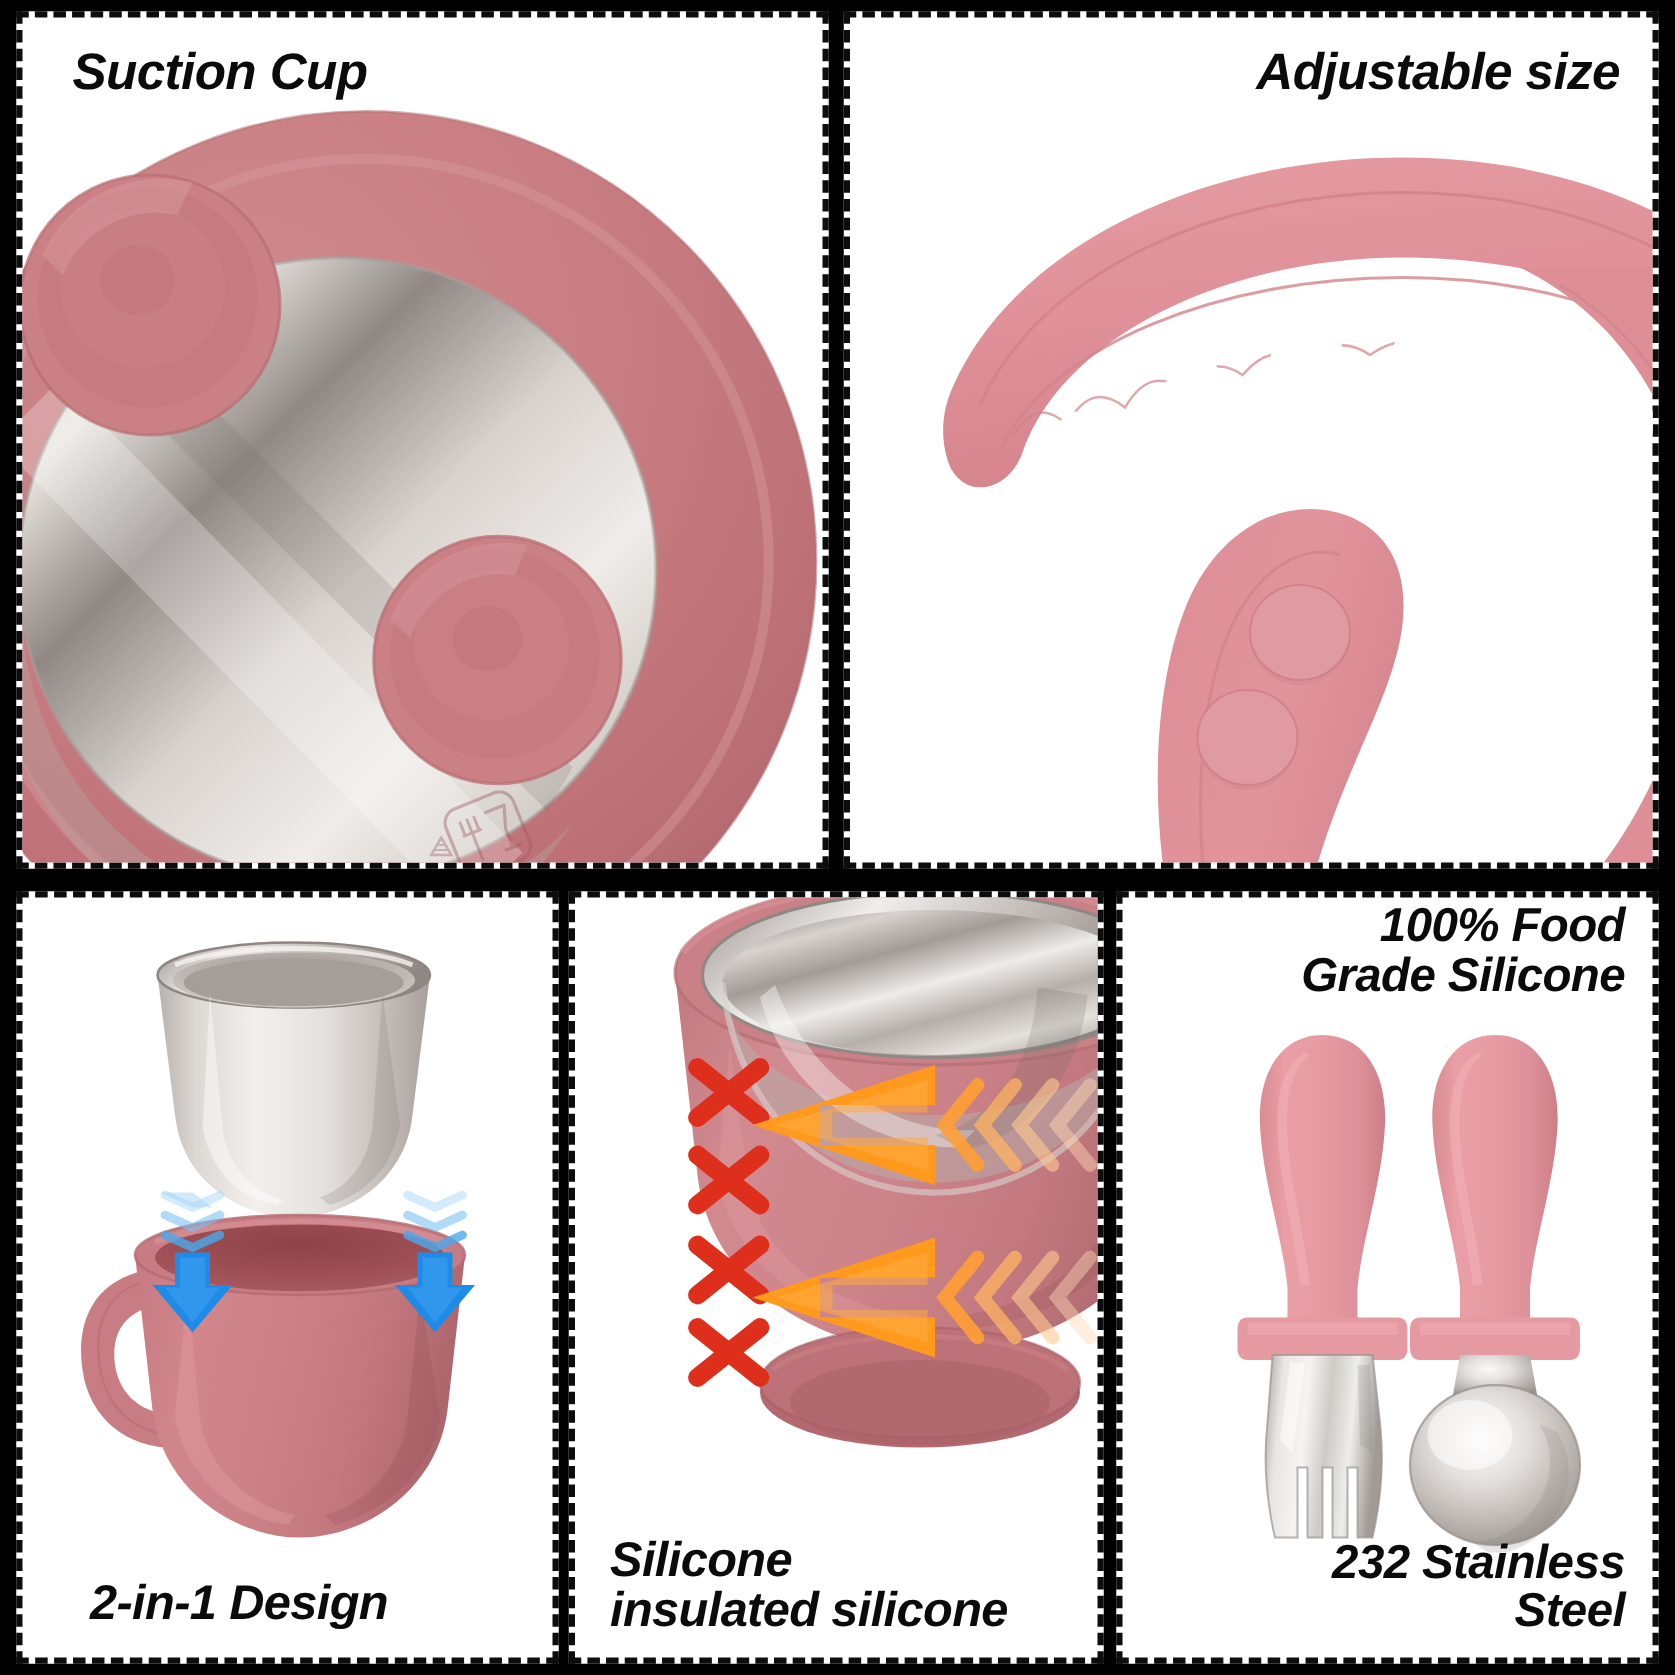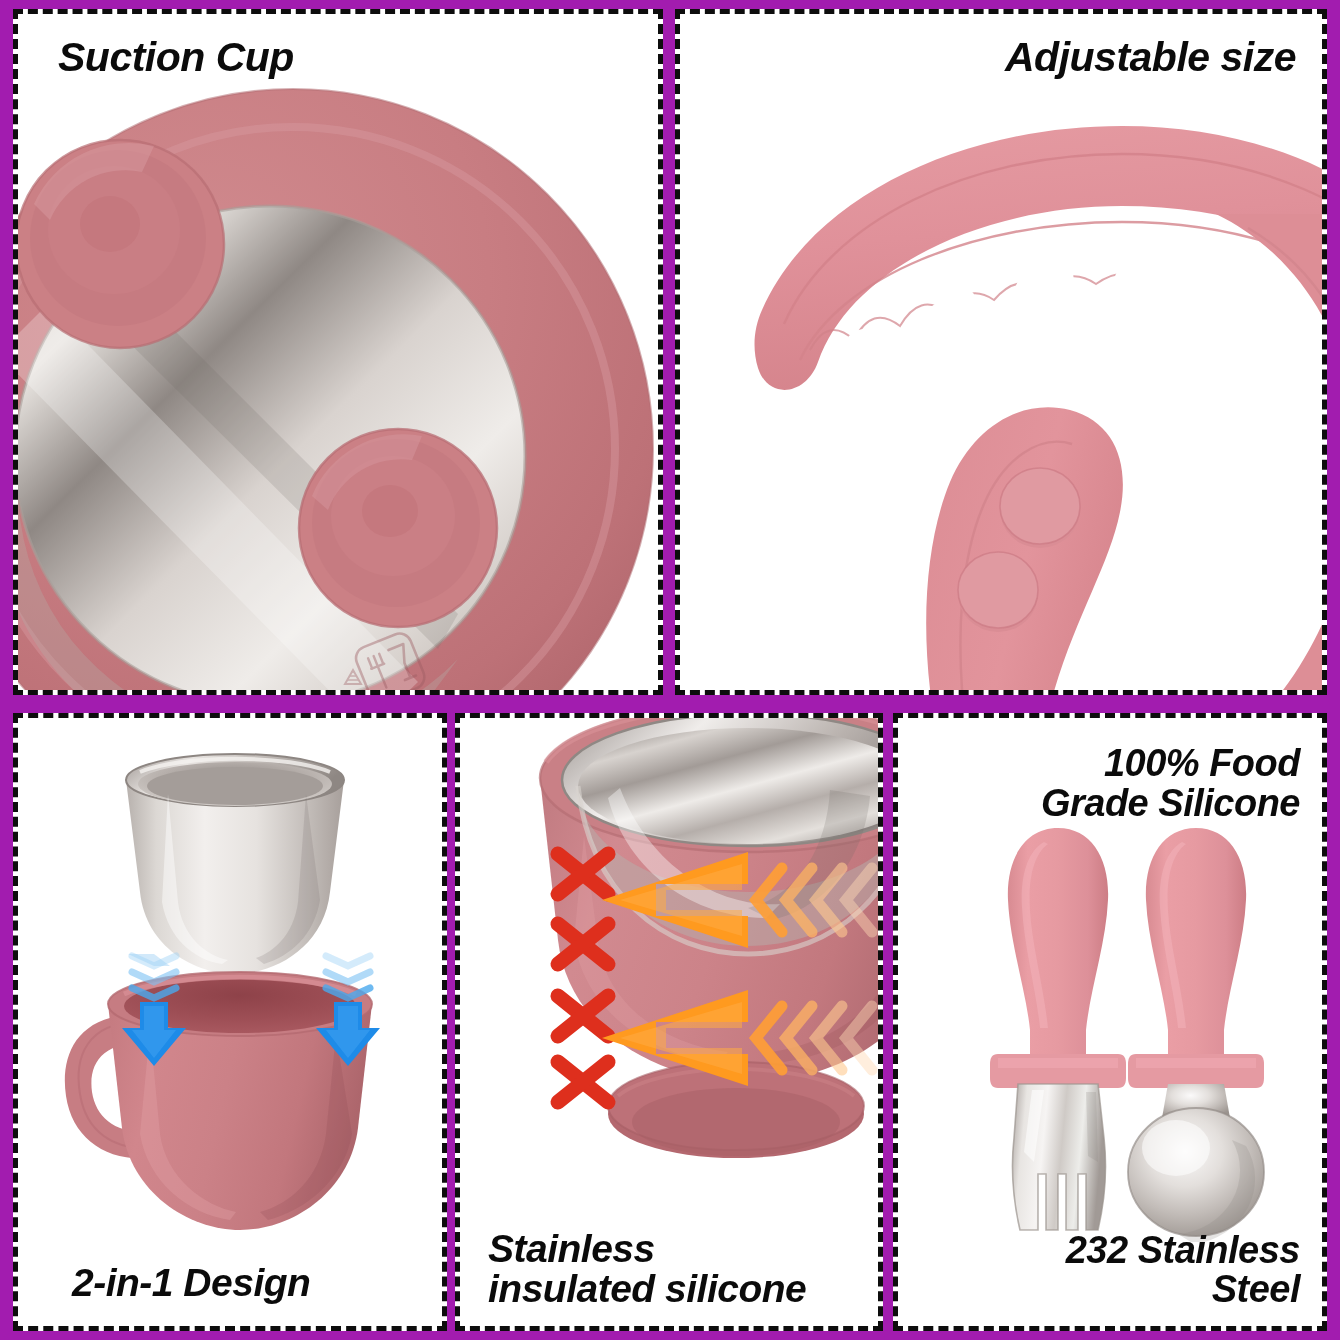--- a/index.html
+++ b/index.html
@@ -9,21 +9,21 @@
     height: 1340px;
     background: #ffffff;
     font-family: "Liberation Sans", sans-serif;
     overflow: hidden;
   }
 
   #infographic {
     position: relative;
     width: 1340px;
     height: 1340px;
-    background: #a21caf;
+    background: #000000;
   }
 
   
   .panel {
     position: absolute;
     background: #ffffff;
     border: 5px dashed #0d0d0d;
     overflow: hidden;
   }
 
@@ -43,21 +43,21 @@
     letter-spacing: -0.5px;
     line-height: 1.04;
     white-space: pre-line;
     z-index: 30;
   }
 
   #cap-suction     { left: 40px;  top: 22px;  font-size: 41px; text-align: left; }
   #cap-adjustable  { right: 26px; top: 22px;  font-size: 41px; text-align: right; font-style: italic; }
   #cap-twoinone    { left: 38px;  bottom: 22px; font-size: 39px; text-align: left; margin-left: 16px; }
   #cap-thermal     { left: 28px;  bottom: 16px; font-size: 39px; text-align: left; }
-  #cap-silicone    { right: 22px; top: 26px;  font-size: 38px; text-align: right; }
+  #cap-silicone    { right: 22px; top: 4px;  font-size: 38px; text-align: right; }
   #cap-steel       { right: 22px; bottom: 16px; font-size: 38px; text-align: right; }
 
   
   .art { position: absolute; }
   .artsvg { position: absolute; left: 0; top: 0; display: block; }
 </style>
 </head>
 <body>
 
 <div id="infographic">
@@ -475,21 +475,21 @@
           <path d="M276 20 L250 52 L276 84" stroke="#ffd9b3" opacity="0.45"></path>
           <path d="M246 20 L220 52 L246 84" stroke="#ffc98f" opacity="0.6"></path>
           <path d="M216 20 L190 52 L216 84" stroke="#ffb463" opacity="0.75"></path>
           <path d="M186 20 L160 52 L186 84" stroke="#ff9f34" opacity="0.9"></path>
         </g>
         <path d="M152 4 L152 36 L60 36 L60 68 L152 68 L152 100 L6 52 Z" fill="#ff9a1f"></path>
         <path d="M146 16 L146 42 L70 42 L70 62 L146 62 L146 88 L24 52 Z" fill="#ffab44" opacity="0.55"></path>
       </svg>
     </div>
 
-    <div class="caption" id="cap-thermal">Stainless
+    <div class="caption" id="cap-thermal">Silicone
 insulated silicone</div>
   </div>
 
   <div class="panel" id="panel-cutlery">
 
     <div class="art" style="left:76px; top:104px; width:170px; height:420px;">
       <svg class="artsvg" width="170" height="420" viewBox="0 0 170 420" aria-hidden="true">
         <defs>
           <linearGradient id="hdlPink" x1="0" y1="0" x2="1" y2="0">
             <stop offset="0%" stop-color="#d88b92"></stop>

